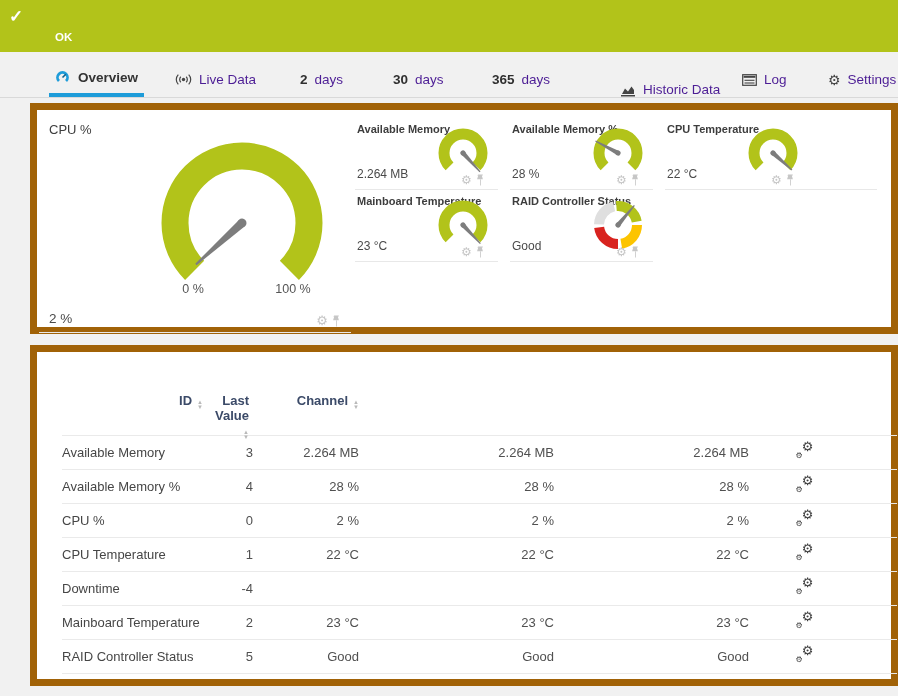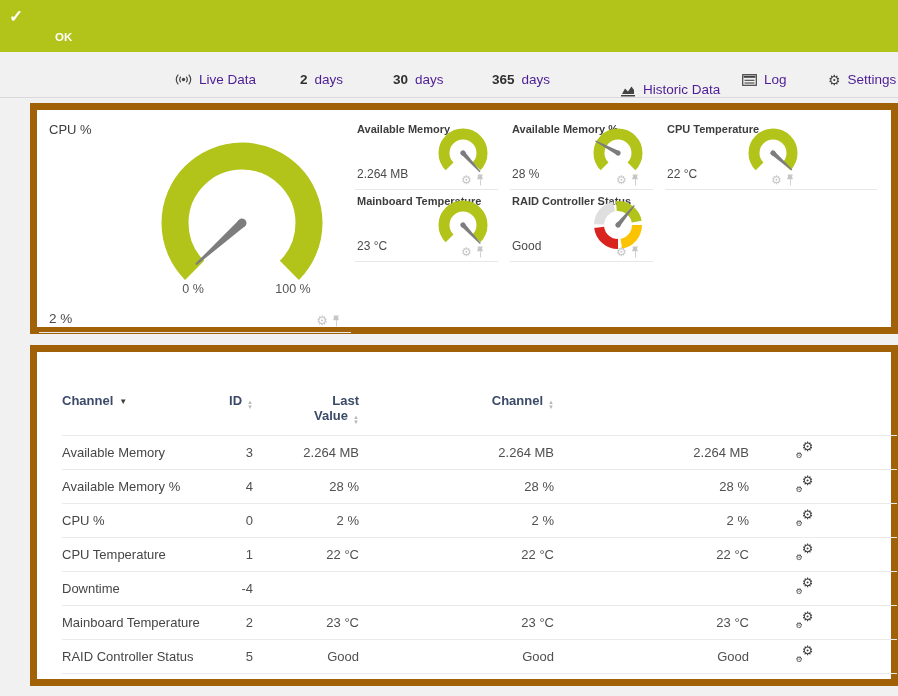--- a/index.html
+++ b/index.html
@@ -74,20 +74,29 @@
 <body>
 
 <div class="stage">
 
   <div class="sensor-bar">
     <span class="check">✓</span>
     <div class="statustext">OK</div>
   </div>
 
   <div class="tabs" id="tabs">
+      <div class="tab active" style="left: 49px;">
+        <span class="ticon">
+          <svg width="16" height="15" viewBox="0 0 16 15">
+     <path d="M 3.96 11.04 A 5 5 0 1 1 11.04 11.04" stroke="#1e9cd9" stroke-width="2.8" fill="none"></path>
+     <line x1="7.5" y1="7.5" x2="10.8" y2="4.2" stroke="#0e638f" stroke-width="1.6"></line>
+          </svg>
+        </span>
+        <span class="lbl">Overview</span>
+      </div>
       <div class="tab" style="left: 169px;">
         <span class="ticon">
           <svg width="17" height="13" viewBox="0 0 17 13">
      <circle cx="8.5" cy="6.5" r="1.7" fill="currentColor"></circle>
      <path d="M5.8 3.8 a3.8 3.8 0 0 0 0 5.4" stroke="currentColor" stroke-width="1.2" fill="none"></path>
      <path d="M3.3 1.6 a7 7 0 0 0 0 9.8" stroke="currentColor" stroke-width="1.2" fill="none"></path>
      <path d="M11.2 3.8 a3.8 3.8 0 0 1 0 5.4" stroke="currentColor" stroke-width="1.2" fill="none"></path>
      <path d="M13.7 1.6 a7 7 0 0 1 0 9.8" stroke="currentColor" stroke-width="1.2" fill="none"></path>
           </svg>
         </span>
@@ -241,21 +250,20 @@
    <path d="M2.2 0.4 h4.6 v1 h-1 l1.1 3.9 H1.1 L2.2 1.4 h-1 z M4.1 5.6 h0.8 V11.4 h-0.8 z" fill="currentColor"></path>
             </svg>
           </span>
         </div>
       </div>
   </div>
 
   <div class="card table-card">
     <div class="ch-table">
       <div class="ch-header">
-        <div class="h-cell"><span>Channel</span><span class="sortdown">▼</span></div>
         <div class="h-cell h-right h-id"><span>ID</span><span class="sortpair">
               <span>▲</span>
               <span>▼</span>
             </span></div>
         <div class="h-cell h-right">
           <div>Last</div>
           <div><span>Value</span><span class="sortpair">
                 <span>▲</span>
                 <span>▼</span>
               </span></div>

